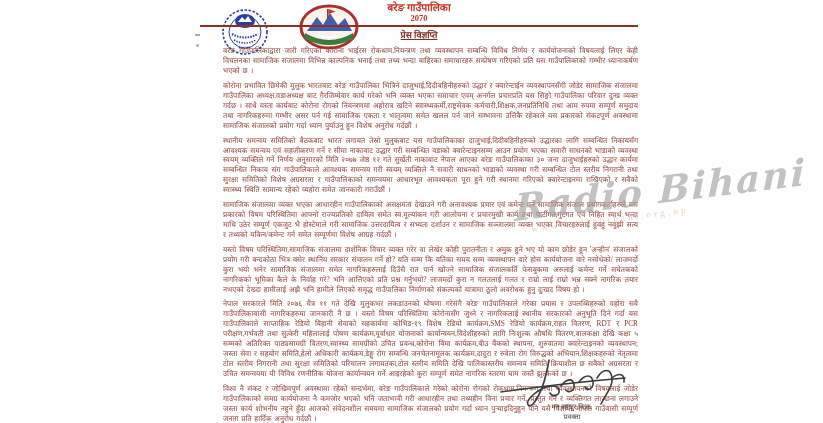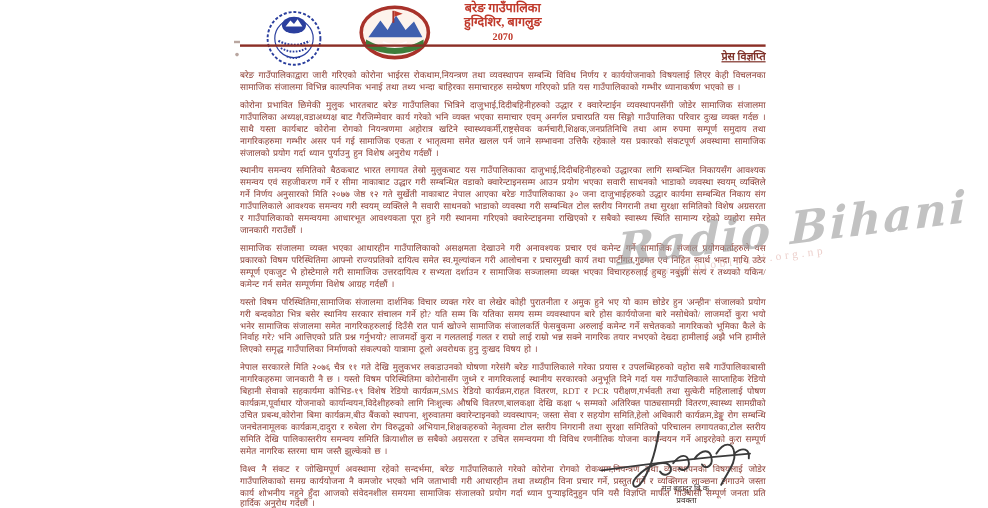--- a/index.html
+++ b/index.html
@@ -15,26 +15,26 @@
   .col{position:absolute;left:200px;top:2px;width:438px;}
 
   
   .hdr{text-align:center;color:#c0392b;line-height:1.12;}
   .hdr .muni{font-size:10.5px;font-weight:bold;}
   .hdr .office{font-size:16px;font-weight:bold;letter-spacing:.5px;}
   .hdr .addr{font-size:10.5px;font-weight:bold;}
   .hdr .prov{font-size:8.5px;font-weight:bold;}
   .hdr .year{font-size:8.5px;font-weight:bold;}
   .rule{border:0;border-top:2px solid #8c2f26;margin:2px 0 1px 0;}
-  .press{text-align:right;font-size:9px;font-weight:bold;color:#7e3129;
+  .press{text-align:center;font-size:9px;font-weight:bold;color:#7e3129;
          text-decoration:underline;margin-bottom:2px;}
 
   
   .para{font-size:7.3px;line-height:1.36;color:#8d4037;text-align:justify;
-        margin-top:5px;word-spacing:1px;}
+        margin-top:5px;word-spacing:1px;margin-left:23px;}
 
   
   .seal{position:absolute;left:212px;top:7px;width:72px;height:50px;}
   .embl{position:absolute;left:297px;top:3px;width:64px;height:50px;}
 
   
   .wm{position:absolute;left:512px;top:186px;width:320px;
       transform:rotate(-7deg);transform-origin:left top;pointer-events:none;}
   .wm .wmtext{font-family:"DejaVu Serif","Liberation Serif",serif;
       font-style:italic;font-weight:bold;font-size:37px;color:#9d9d9d;
@@ -77,21 +77,20 @@
       <rect x="30" y="6" width="1.6" height="10" fill="#a8322a"></rect>
       <path d="M31.6 6 l7 2.5 l-7 2.5 z" fill="#c0392b"></path>
       <path d="M22 32 q10 5 20 0" fill="none" stroke="#ffffff" stroke-width="1.5"></path>
     </svg>
   </div>
 
   <div class="col">
 
     <div class="hdr">
       <div class="muni">बरेङ गाउँपालिका</div>
-      <div class="addr">हुग्दिशिर, बागलुङ</div>
       <div class="year">2070</div>
     </div>
 
     <hr class="rule">
 
     <div class="press">प्रेस विज्ञप्ति</div>
 
     <div class="para">बरेङ गाउँपालिकाद्वारा जारी गरिएको कोरोना भाईरस रोकथाम,नियन्त्रण तथा व्यवस्थापन सम्बन्धि विविध निर्णय र कार्ययोजनाको विषयलाई लिएर केही विचलनका सामाजिक संजालमा विभिन्न काल्पनिक भनाई तथा तथ्य भन्दा बाहिरका समाचारहरु सम्प्रेषण गरिएको प्रति यस गाउँपालिकाको गम्भीर ध्यानाकर्षण भएको छ ।</div>
     <div class="para">कोरोना प्रभावित छिमेकी मुलुक भारतबाट बरेङ गाउँपालिका भित्रिने दाजुभाई,दिदीबहिनीहरुको  उद्धार र क्वारेन्टाईन व्यवस्थापनसँगी जोडेर सामाजिक संजालमा गाउँपालिका अध्यक्ष,वडाअध्यक्ष बाट गैरजिम्मेवार कार्य गरेको भनि व्यक्त भएका समाचार एवम् अनर्गल प्रचारप्रति यस सिङ्गो गाउँपालिका परिवार दुःख व्यक्त गर्दछ । साथै यस्ता कार्यबाट कोरोना रोगको नियन्त्रणमा अहोरात्र खटिने स्वास्थ्यकर्मी,राष्ट्रसेवक कर्मचारी,शिक्षक,जनप्रतिनिधि तथा आम रुपमा सम्पूर्ण समुदाय तथा नागरिकहरुमा गम्भीर असर पर्न गई सामाजिक एकता र भातृत्वमा समेत खलल पर्न जाने सम्भावना उत्तिकै रहेकाले यस प्रकारको संकटपूर्ण अवस्थामा सामाजिक संजालको प्रयोग गर्दा  ध्यान पुर्याउनु हुन विशेष अनुरोध गर्दछौं ।</div>
     <div class="para">स्थानीय समन्वय समितिको बैठकबाट भारत लगायत तेस्रो मुलुकबाट  यस गाउँपालिकाका दाजुभाई,दिदीबहिनीहरुको उद्धारका लागि सम्बन्धित निकायसँग आवश्यक समन्वय एवं सहजीकरण गर्ने र सीमा नाकाबाट उद्धार गरी सम्बन्धित वडाको क्वारेन्टाइनसम्म आउन प्रयोग भएका सवारी साधनको भाडाको व्यवस्था स्वयम् व्यक्तिले गर्ने निर्णय अनुसारको मिति  २०७७ जेष्ठ १२ गते सुर्खेती नाकाबाट नेपाल आएका बरेङ गाउँपालिकाका ३० जना दाजुभाईहरुको उद्धार कार्यमा सम्बन्धित निकाय संग गाउँपालिकाले आवश्यक समन्वय गरी स्वयम् व्यक्तिले नै सवारी साधनको भाडाको व्यवस्था गरी सम्बन्धित टोल स्तरीय निगरानी तथा सुरक्षा समितिको विशेष अग्रसरता र गाउँपालिकाको समन्वयमा आधारभूत आवश्यकता पूरा हुने गरी स्थानमा गरिएको क्वारेन्टाइनमा राखिएको र सबैको स्वास्थ्य स्थिति सामान्य रहेको  व्यहोरा समेत जानकारी गराउँछौं ।</div>

